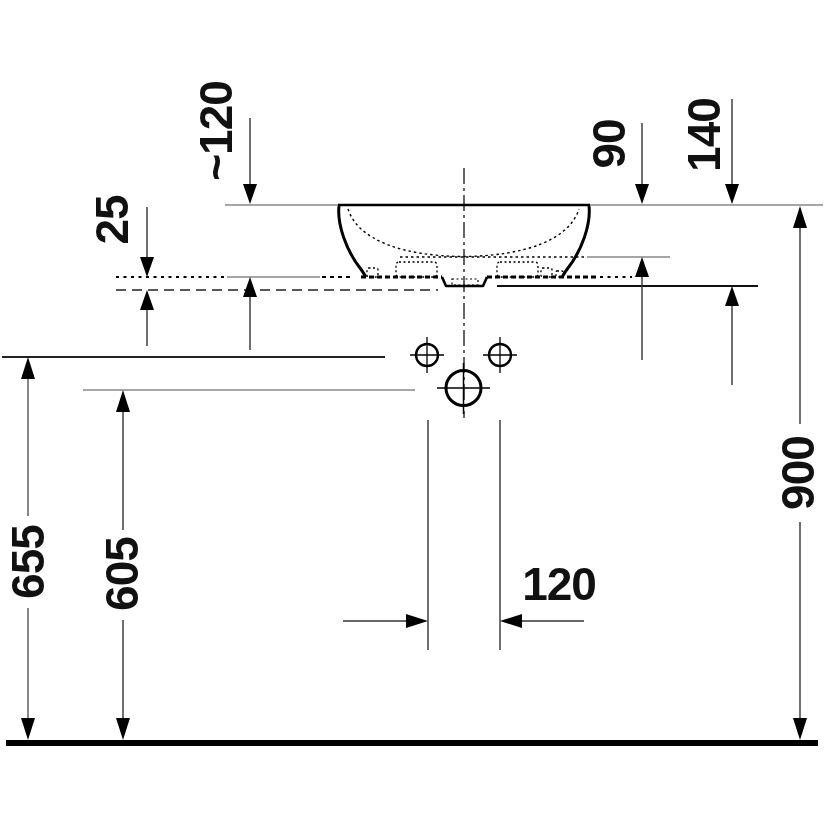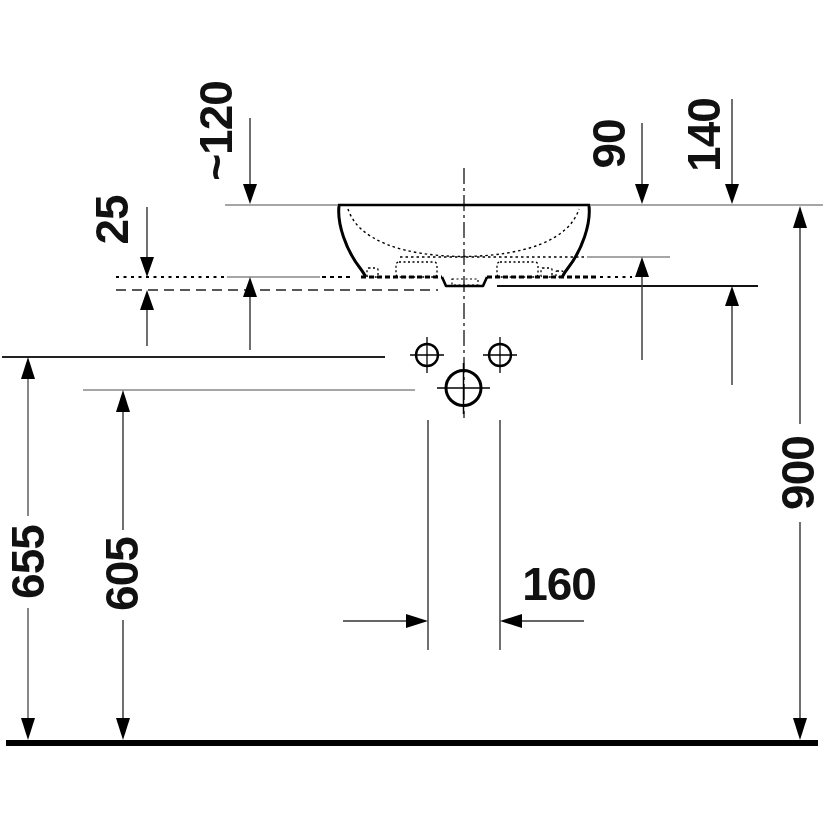--- a/index.html
+++ b/index.html
@@ -145,15 +145,15 @@
   <div class="dim-label" style="left:609px;top:144px;">90</div>
 
   <div class="dim-label" style="left:704px;top:135px;">140</div>
 
   <div class="dim-label" style="left:798px;top:473px;">900</div>
 
   <div class="dim-label" style="left:28px;top:562px;">655</div>
 
   <div class="dim-label" style="left:122px;top:574px;">605</div>
 
-  <div class="dim-label horiz" style="left:559px;top:584px;">160</div>
+  <div class="dim-label horiz" style="left:559px;top:584px;">120</div>
 
 </div>
 
 </body></html>

